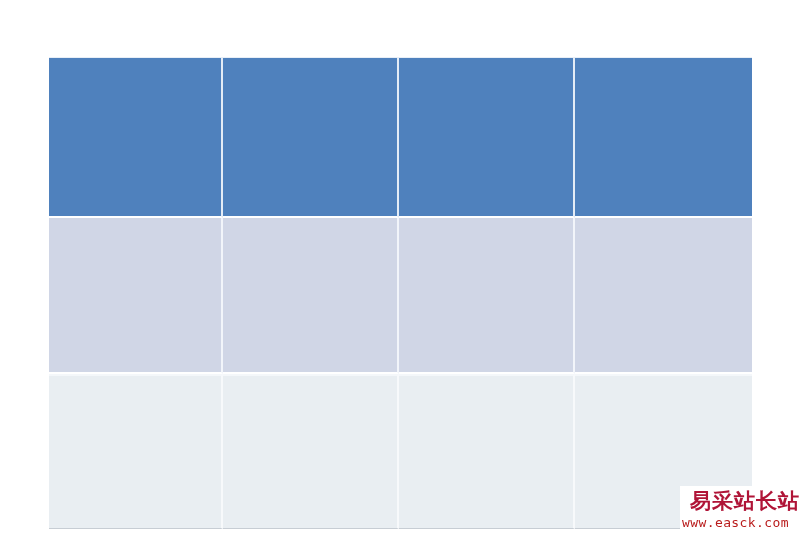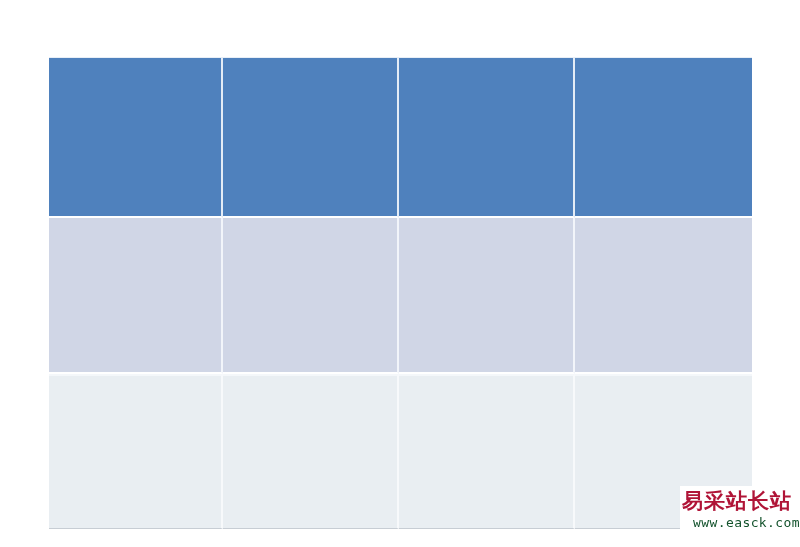--- a/index.html
+++ b/index.html
@@ -110,32 +110,32 @@
     display: block;
     margin: 0;
     padding: 2px 0 0 2px;
     font-family: "DejaVu Sans", sans-serif;
     font-size: 21px;
     font-weight: bold;
     letter-spacing: 1px;
     color: #B01437;
     white-space: nowrap;
     line-height: 26px;
+    text-align: right;
   }
   #watermark .wm-url {
     display: block;
     margin: 0;
     padding: 1px 0 0 2px;
     font-family: "DejaVu Sans Mono", monospace;
     font-size: 13px;
     letter-spacing: 0.4px;
-    color: #14532d;
+    color: #b91c1c;
     white-space: nowrap;
     line-height: 16px;
-    text-align: right;
   }
 </style>
 </head>
 <body>
 
 <div id="slide-canvas">
 
   <table id="content-table">
     <colgroup>
       <col class="col-1">

